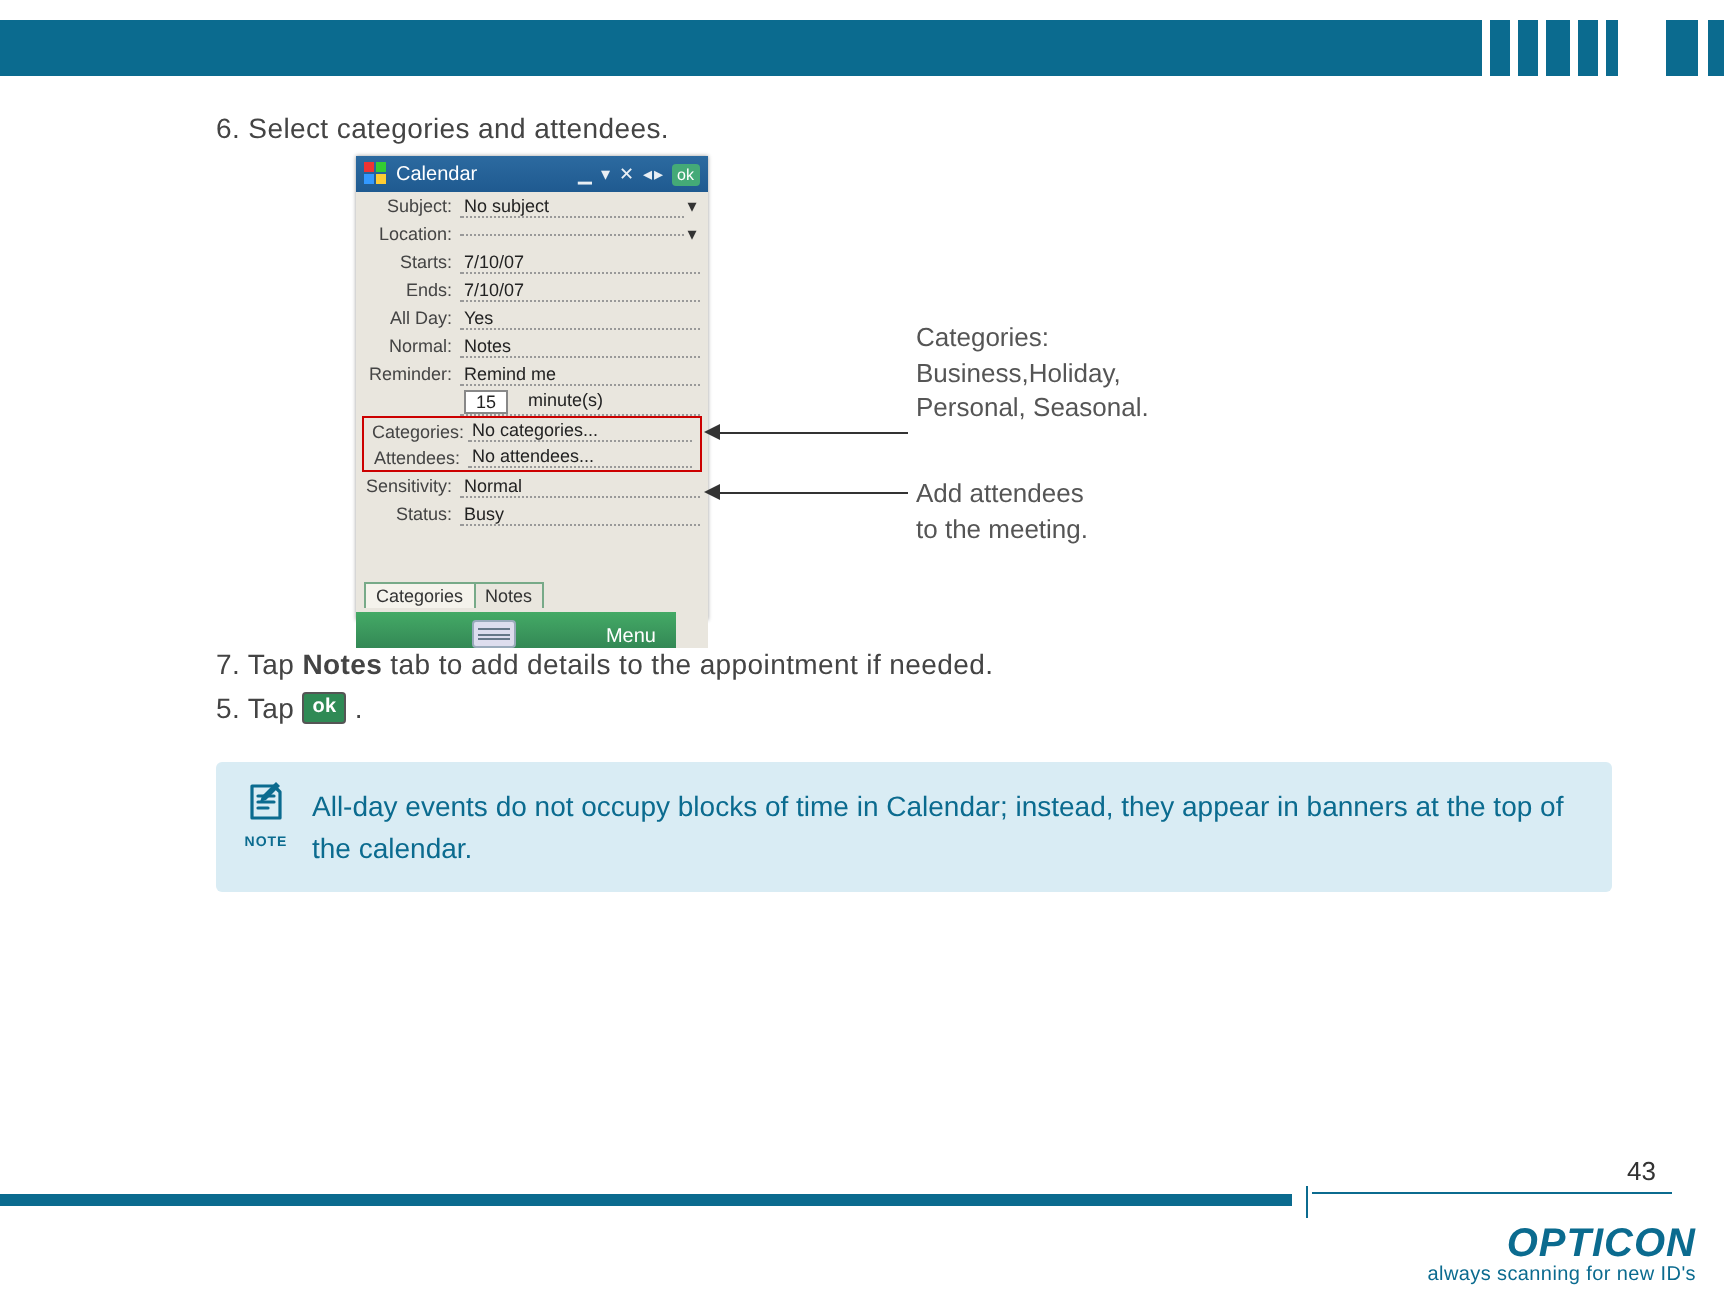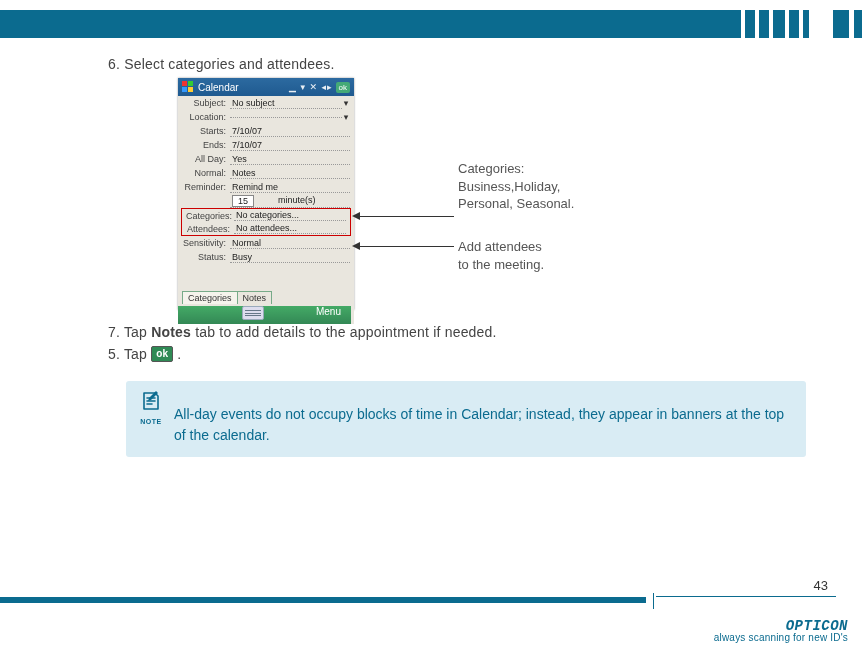--- a/index.html
+++ b/index.html
@@ -24,29 +24,29 @@
   .dev-title .win-icon { width:12px; height:12px; margin-right:4px; display:inline-block; }
   .dev-title .spacer { flex:1; }
   .dev-title .tray { font-size:9px; letter-spacing:1px; opacity:.9; }
   .dev-title .ok { background:#4a7; color:#fff; font-size:8px; padding:1px 3px; border-radius:2px; margin-left:3px; }
   .dev-body { background:#e9e6de; height:228px; font-size:9px; color:#333; position:relative; }
   .row { display:flex; align-items:center; height:14px; padding:0 4px; }
   .row .lbl { width:48px; text-align:right; padding-right:4px; color:#444; }
   .row .val { flex:1; border-bottom:1px dotted #999; padding:0 2px; color:#222; }
   .row .caret { width:8px; text-align:center; color:#333; }
   .row.tight { height:13px; }
-  .row.reminder .val { display:flex; gap:24px; }
+  .row.reminder .val { display:flex; gap:10px; }
   .row.reminder .num { width:22px; border:1px solid #888; background:#fff; text-align:center; }
   .row.reminder .unit { flex:1; }
   .redbox { border:1.5px solid #c00; padding:0; margin:0 3px; }
   .redbox .row .lbl { width:48px; }
   .dev-tabs { position:absolute; left:4px; bottom:20px; display:flex; font-size:9px; }
   .dev-tabs .tab { border:1px solid #7a8; border-bottom:none; padding:1px 5px; background:#e9e6de; margin-right:-1px; }
   .dev-tabs .tab.active { background:#f5f3ec; }
-  .dev-foot { position:absolute; left:0; right:3px; bottom:0; height:18px; background:linear-gradient(#4a6,#385); display:flex; align-items:flex-start; justify-content:space-between; }
+  .dev-foot { position:absolute; left:0; right:16px; bottom:0; height:18px; background:linear-gradient(#4a6,#385); display:flex; align-items:flex-end; justify-content:space-between; }
   .dev-foot .sip { width:22px; height:14px; margin:0 auto; background:#dde; border:1px solid #9ab; border-radius:2px; display:flex; flex-direction:column; justify-content:space-evenly; padding:1px 2px; }
   .dev-foot .sip i { display:block; height:1px; background:#678; }
   .dev-foot .mlabel { color:#fff; font-size:10px; padding:0 10px; }
   .dev-foot .mlabel.left { visibility:hidden; }
 
   
   .callout { position:absolute; font-size:13px; color:#555; line-height:1.35; }
   .callout.c1 { left:280px; top:82px; }
   .callout.c2 { left:280px; top:160px; }
 
@@ -54,31 +54,31 @@
   .sarrow { position:absolute; height:1px; background:#333; }
   .sarrow::before { content:""; position:absolute; left:-8px; top:-4px; border:4px solid transparent; border-right:8px solid #333; }
   .sa1 { left:178px; top:138px; width:98px; }
   .sa2 { left:178px; top:152px; width:98px; }
   .sa2-link { position:absolute; left:276px; top:152px; width:1px; height:16px; background:#333; }
 
   
   .ok-chip { display:inline-block; vertical-align:middle; background:#2f8a55; color:#fff; font-size:10px; font-weight:700; padding:2px 4px; border-radius:2px; border:1px solid #555; line-height:1; position:relative; top:-1px; }
 
   
-  .note { margin-top:18px; background:#d9ecf4; border-radius:3px; padding:23px 12px 12px 48px; position:relative; color:#0b6b8f; font-size:14px; line-height:1.45;margin-left:18px; }
+  .note { margin-top:18px; background:#d9ecf4; border-radius:3px; padding:12px 12px 12px 48px; position:relative; color:#0b6b8f; font-size:14px; line-height:1.45; }
   .note .nicon { position:absolute; left:10px; top:8px; width:30px; text-align:center; }
   .note .nicon svg { width:24px; height:24px; }
   .note .nicon .ntext { font-size:7px; font-weight:700; letter-spacing:.5px; color:#0b6b8f; margin-top:-2px; }
 
   
   .foot-line { position:absolute; left:0; bottom:52px; height:6px; right:220px; background:#0b6b8f; }
   .page-num { position:absolute; right:38px; bottom:62px; font-size:13px; color:#333; }
   .page-num-line { position:absolute; right:30px; bottom:58px; width:180px; height:1px; background:#0b6b8f; }
   .logo { position:absolute; right:18px; bottom:12px; text-align:right; }
-  .logo .brand { font-family: Liberation Mono, monospace; font-weight:900; font-style:italic; font-size:14px; color:#0b6b8f; letter-spacing:.5px; }
+  .logo .brand { font-family: Liberation Sans, sans-serif; font-weight:900; font-style:italic; font-size:20px; color:#0b6b8f; letter-spacing:.5px; }
   .logo .tag { font-size:10px; color:#0b6b8f; margin-top:-2px; letter-spacing:.2px; }
   .vline { position:absolute; right:212px; bottom:46px; width:1px; height:16px; background:#0b6b8f; }
 
 </style>
 </head>
 <body>
 
 <div class="page">
 
   <div class="hdr"></div>

